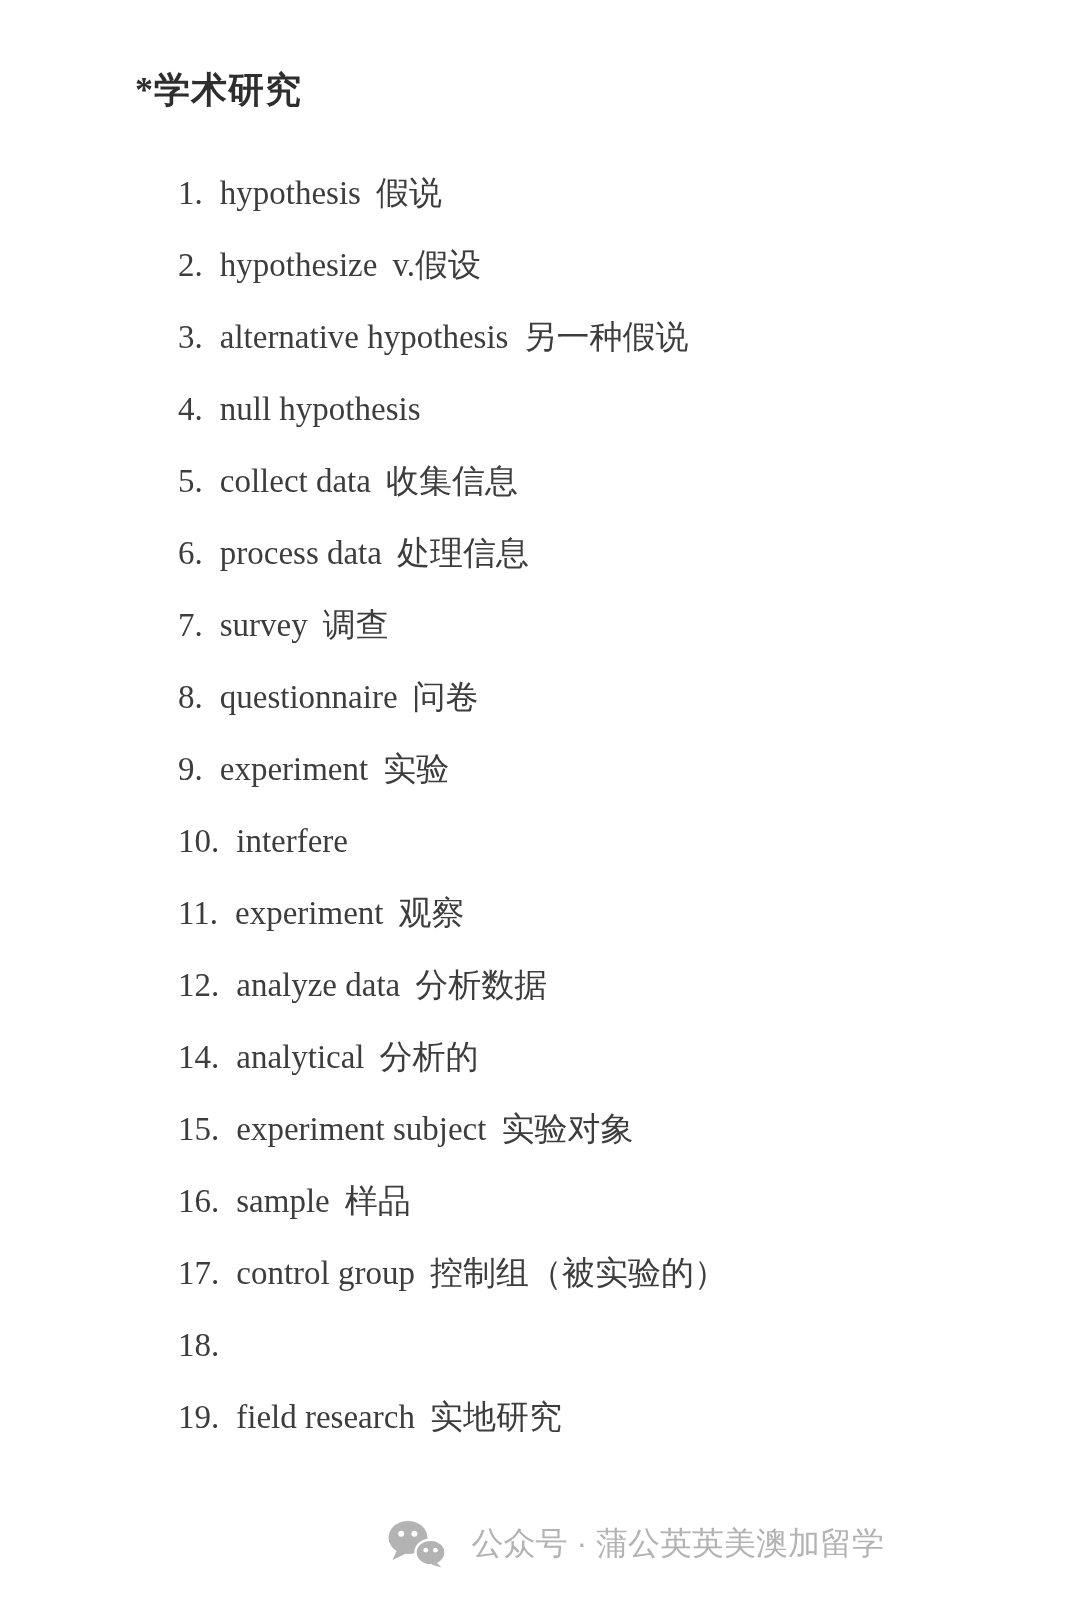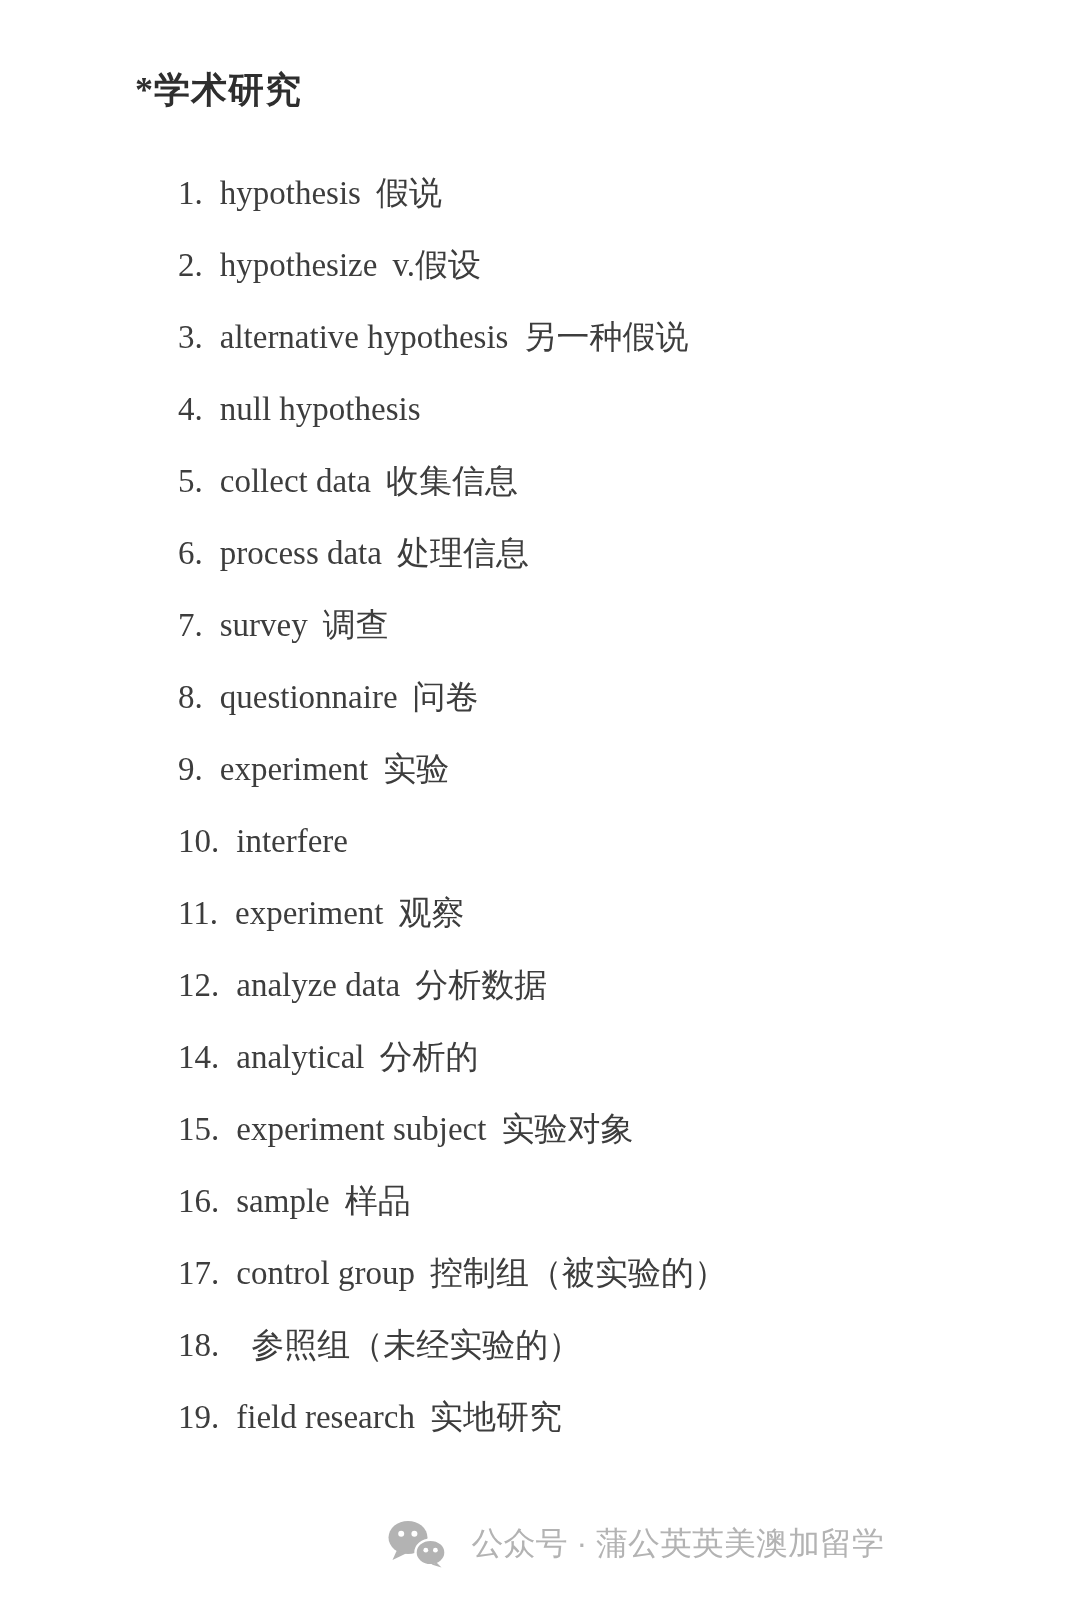--- a/index.html
+++ b/index.html
@@ -146,21 +146,20 @@
         <span class="en">sample</span>
         <span class="zh">样品</span>
       </div>
       <div class="row">
         <span class="num">17.</span>
         <span class="en">control group</span>
         <span class="zh">控制组（被实验的）</span>
       </div>
       <div class="row">
         <span class="num">18.</span>
-        <span class="zh">参照组（未经实验的）</span>
       </div>
       <div class="row">
         <span class="num">19.</span>
         <span class="en">field research</span>
         <span class="zh">实地研究</span>
       </div>
     </div>
 
   <div class="footer">
     <svg class="wechat-icon" viewBox="0 0 58 48" xmlns="http://www.w3.org/2000/svg">

